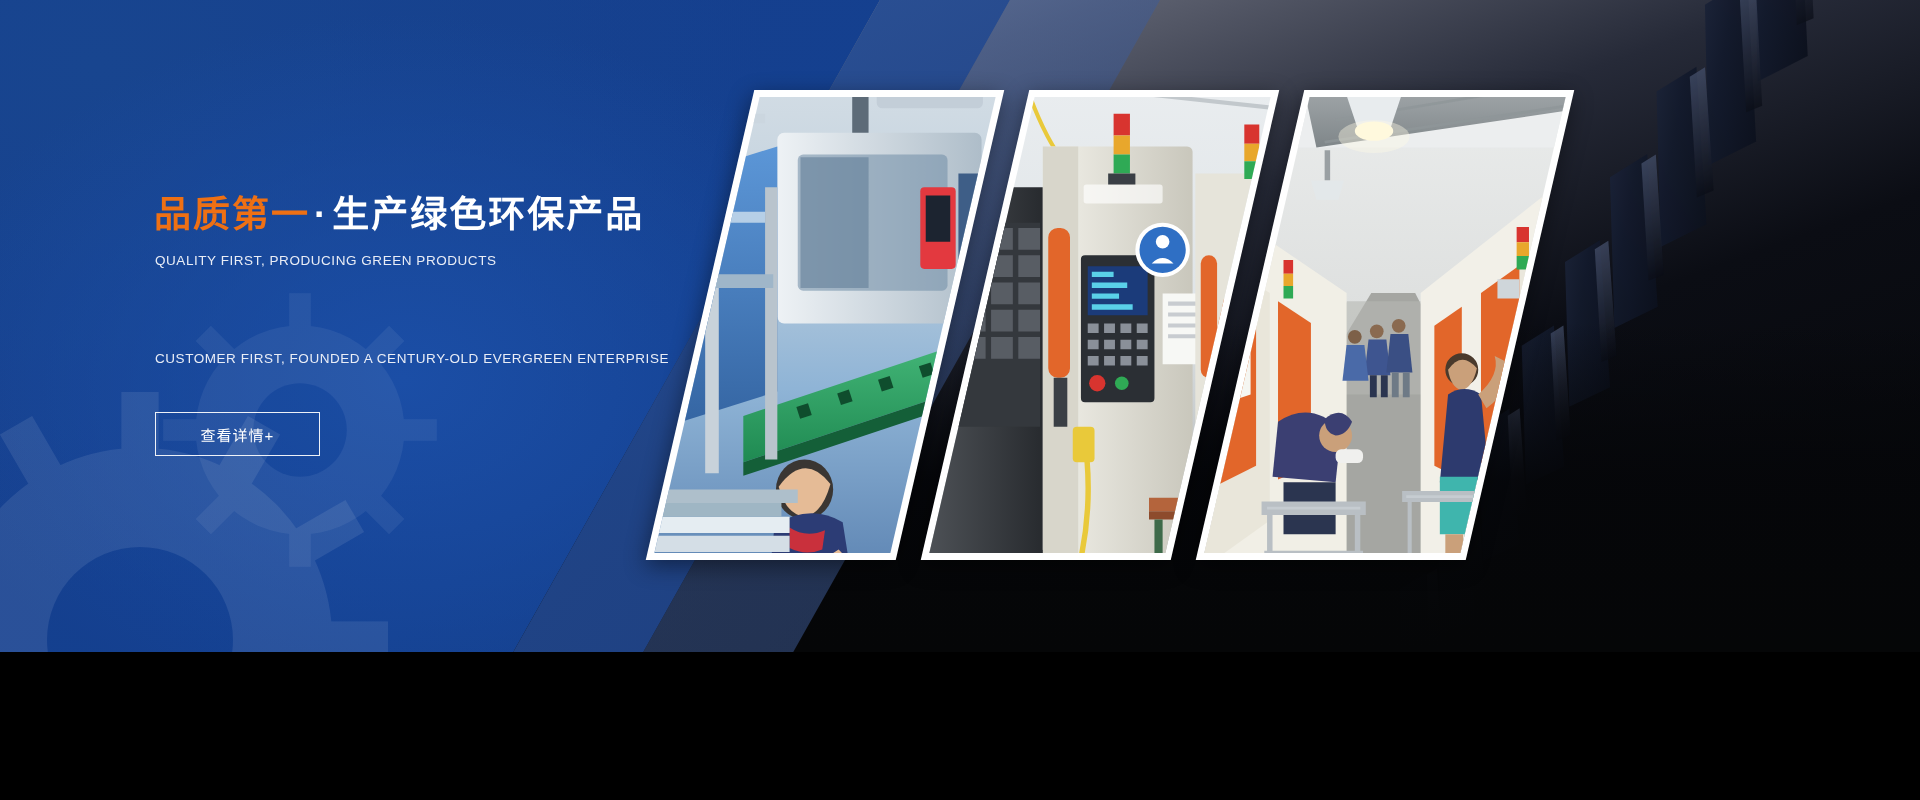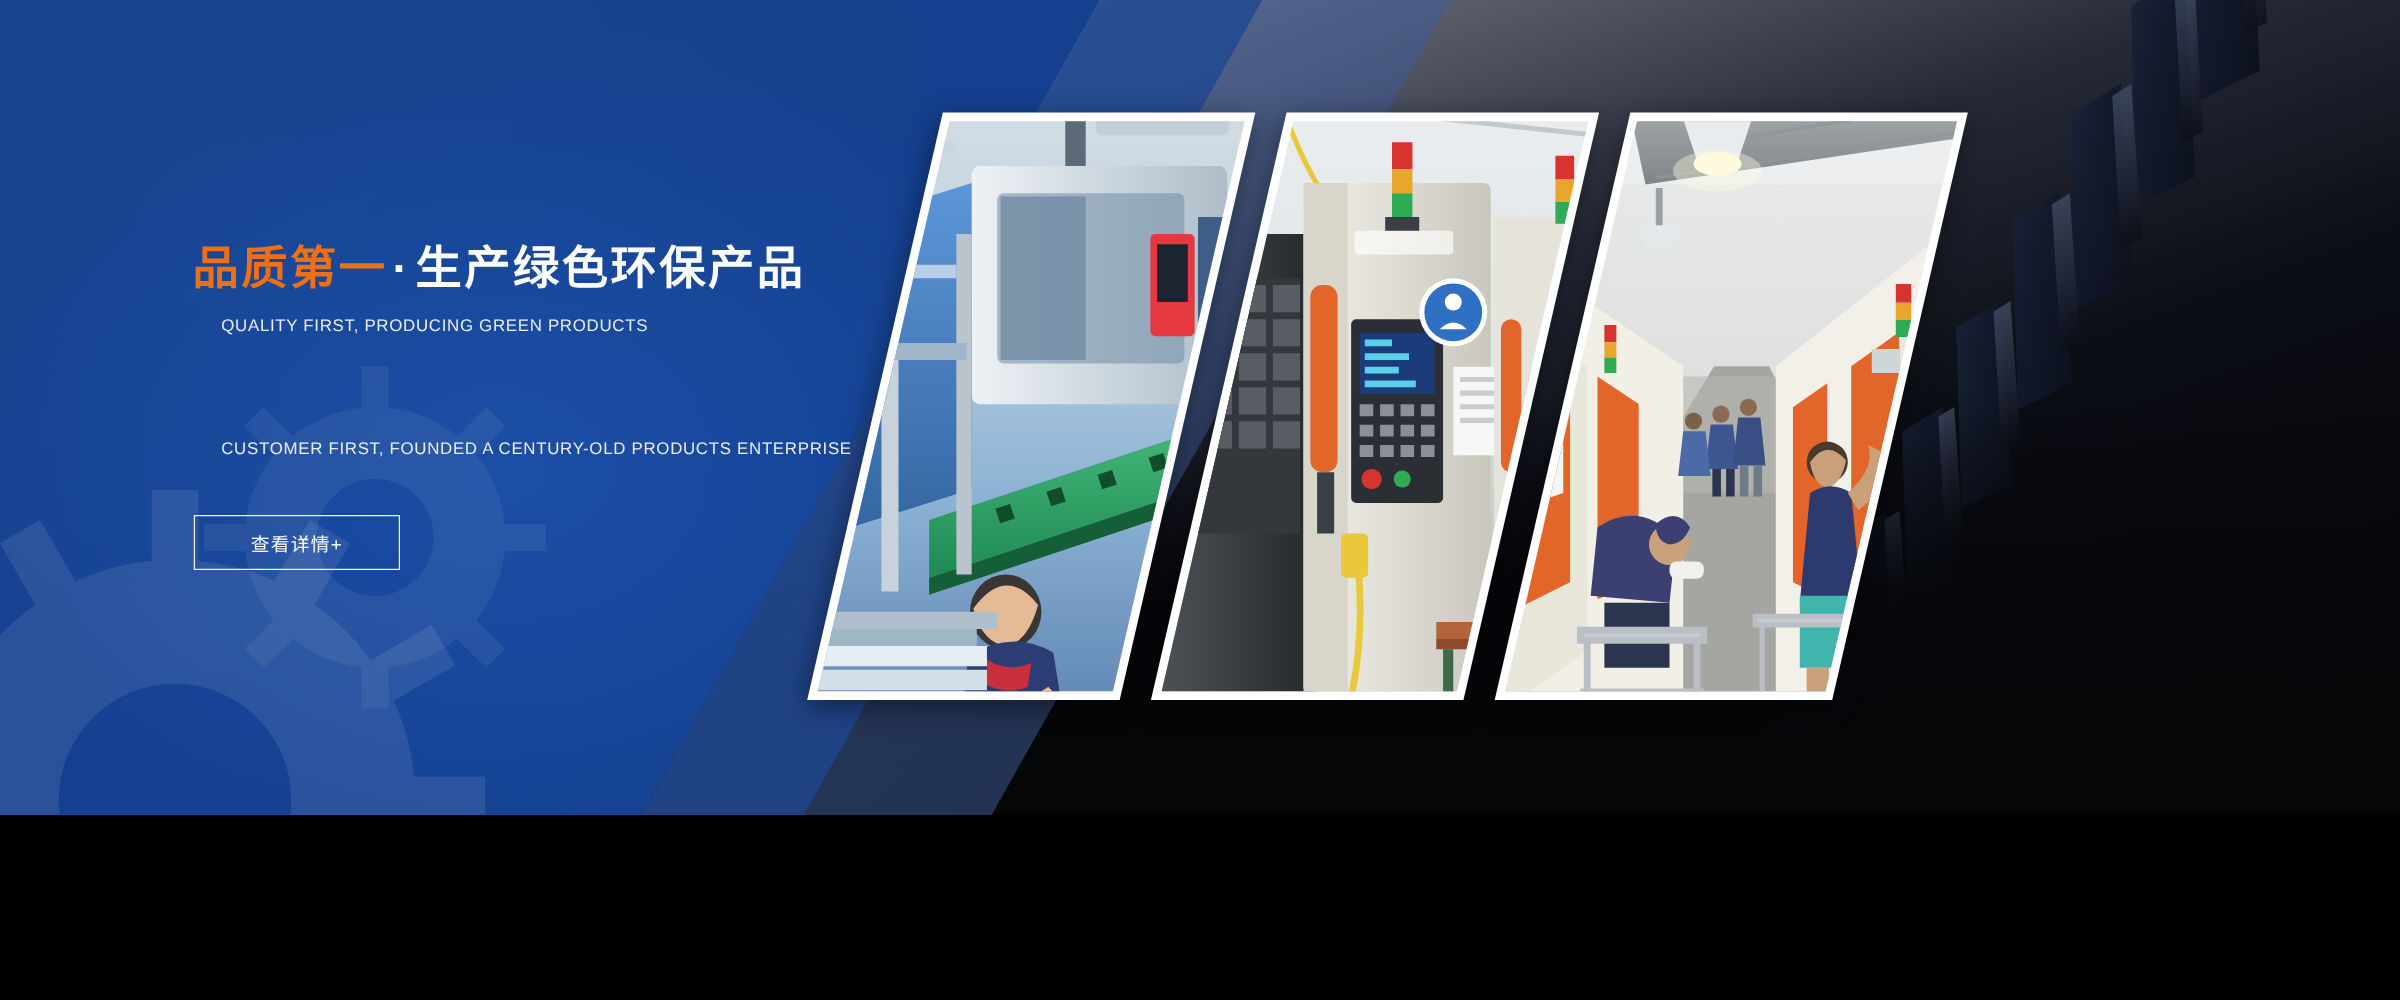--- a/index.html
+++ b/index.html
@@ -60,21 +60,20 @@
   .content{position:absolute;left:0;top:0;width:760px;height:800px;}
   .headline{
     font-size:37px;font-weight:700;letter-spacing:2px;white-space:nowrap;
     line-height:1;color:#ffffff;
   }
   .headline .hl-orange{color:#ee7014;}
   .headline .dot{color:#ffffff;padding:0 4px;}
   .subline{
     font-size:13.5px;letter-spacing:.55px;color:#e9edf6;white-space:nowrap;
     font-weight:400;
-    margin-left:22px;
   }
   .row1{position:absolute;left:154px;top:196px;}
   .sub1{position:absolute;left:155px;top:253px;}
   .row2{position:absolute;left:154px;top:293px;}
   .sub2{position:absolute;left:155px;top:351px;}
   .cta{
     position:absolute;left:155px;top:412px;width:165px;height:44px;
     border:1px solid rgba(255,255,255,.92);
     display:flex;align-items:center;justify-content:center;
     color:#fff;font-size:15px;letter-spacing:1px;background:transparent;
@@ -612,20 +611,20 @@
     </div>
   </div>
 
   <div class="content">
 
     <div class="headline row1">
       <span class="hl-orange">品质第一</span><span class="dot">·</span><span>生产绿色环保产品</span>
     </div>
     <div class="subline sub1">QUALITY FIRST, PRODUCING GREEN PRODUCTS</div>
 
-    <div class="subline sub2">CUSTOMER FIRST, FOUNDED A CENTURY-OLD PRODUCTS ENTERPRISE</div>
+    <div class="subline sub2">CUSTOMER FIRST, FOUNDED A CENTURY-OLD EVERGREEN ENTERPRISE</div>
 
     <div class="cta">
       <span>查看详情+</span>
     </div>
   </div>
 
 </div>
 
 </body></html>

